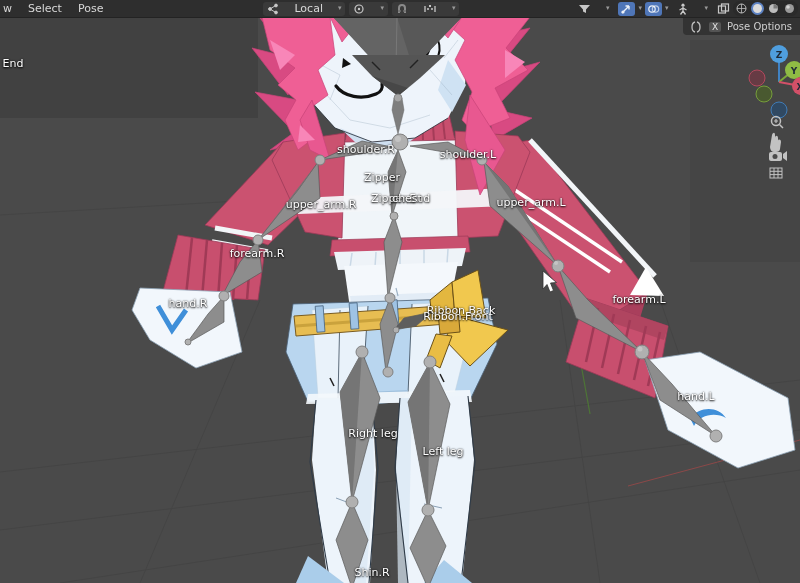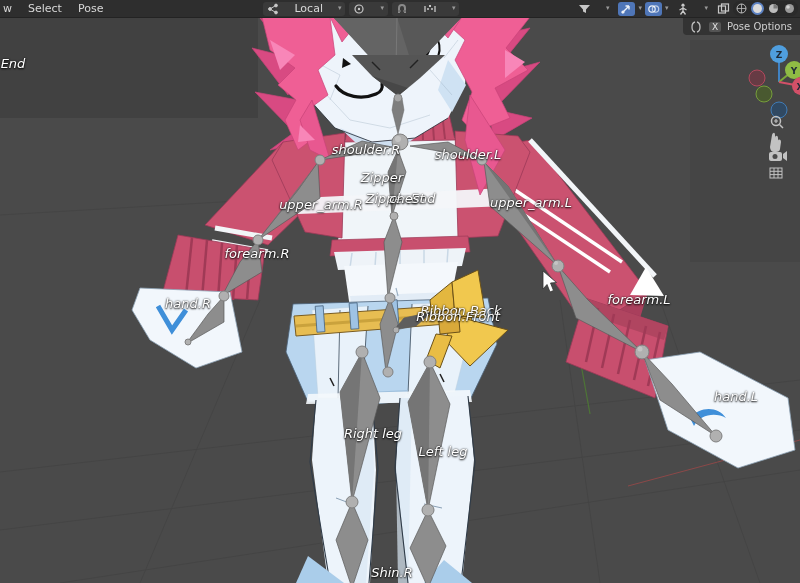--- a/index.html
+++ b/index.html
@@ -31,23 +31,23 @@
             border-bottom-left-radius:4px;display:flex;align-items:center;gap:6px;
             padding:0 8px 0 6px;font-size:10px;color:#cfcfcf;z-index:28;}
   .mirror-x{background:#545454;border-radius:2px;padding:0 3px;font-size:9px;color:#e2e2e2;}
 
   
   .viewport{position:absolute;inset:0;z-index:5;}
   svg.scene{position:absolute;top:0;left:0;}
 
   
   .label-layer{position:absolute;inset:0;z-index:20;pointer-events:none;}
-  .bone-label{position:absolute;transform:translate(-50%,-50%);font-size:13px;
+  .bone-label{position:absolute;transform:translate(-50%,-50%);font-size:11px;
               color:#ffffff;white-space:nowrap;
-              text-shadow:0 1px 2px rgba(0,0,0,.95),0 0 2px rgba(0,0,0,.8);font-style:italic;}
+              text-shadow:0 1px 2px rgba(0,0,0,.95),0 0 2px rgba(0,0,0,.8);}
 </style>
 </head>
 <body>
 
 <div class="viewport">
 <svg class="scene" width="800" height="583" viewBox="0 0 800 583">
 
   <g>
     <rect x="0" y="0" width="800" height="583" fill="#4a4a4a"></rect>
     <rect x="0" y="17" width="258" height="101" fill="#3f3f3f" opacity="0.75"></rect>
@@ -345,26 +345,26 @@
     <div class="bone-label" style="left: 366px; top: 149px;">shoulder.R</div>
     <div class="bone-label" style="left: 468px; top: 154px;">shoulder.L</div>
     <div class="bone-label" style="left: 382px; top: 177px;">Zipper</div>
     <div class="bone-label" style="left: 321px; top: 204px;">upper_arm.R</div>
     <div class="bone-label" style="left: 381px; top: 198px; padding-left: 39px;">Zipper.End</div>
     <div class="bone-label" style="left: 407px; top: 198px;">chest</div>
     <div class="bone-label" style="left: 531px; top: 202px;">upper_arm.L</div>
     <div class="bone-label" style="left: 257px; top: 253px;">forearm.R</div>
     <div class="bone-label" style="left: 188px; top: 303px;">hand.R</div>
     <div class="bone-label" style="left: 615px; top: 299px; padding-left: 48px;">forearm.L</div>
-    <div class="bone-label" style="left: 696px; top: 396px; margin-left: 40px;">hand.L</div>
+    <div class="bone-label" style="left: 696px; top: 396px;">hand.L</div>
     <div class="bone-label" style="left: 461px; top: 310px;">Ribbon.Back</div>
     <div class="bone-label" style="left: 458px; top: 316px;">Ribbon.Front</div>
     <div class="bone-label" style="left: 373px; top: 433px;">Right leg</div>
     <div class="bone-label" style="left: 443px; top: 451px;">Left leg</div>
-    <div class="bone-label" style="left: 372px; top: 572px; margin-left: 20px;">Shin.R</div>
+    <div class="bone-label" style="left: 372px; top: 572px;">Shin.R</div>
   </div>
 
 <div class="header">
   <span class="menu-item">w</span>
   <span class="menu-item">Select</span>
   <span class="menu-item">Pose</span>
 
   <span class="hdr-spacer"></span>
 
   <div class="hdr-group">

